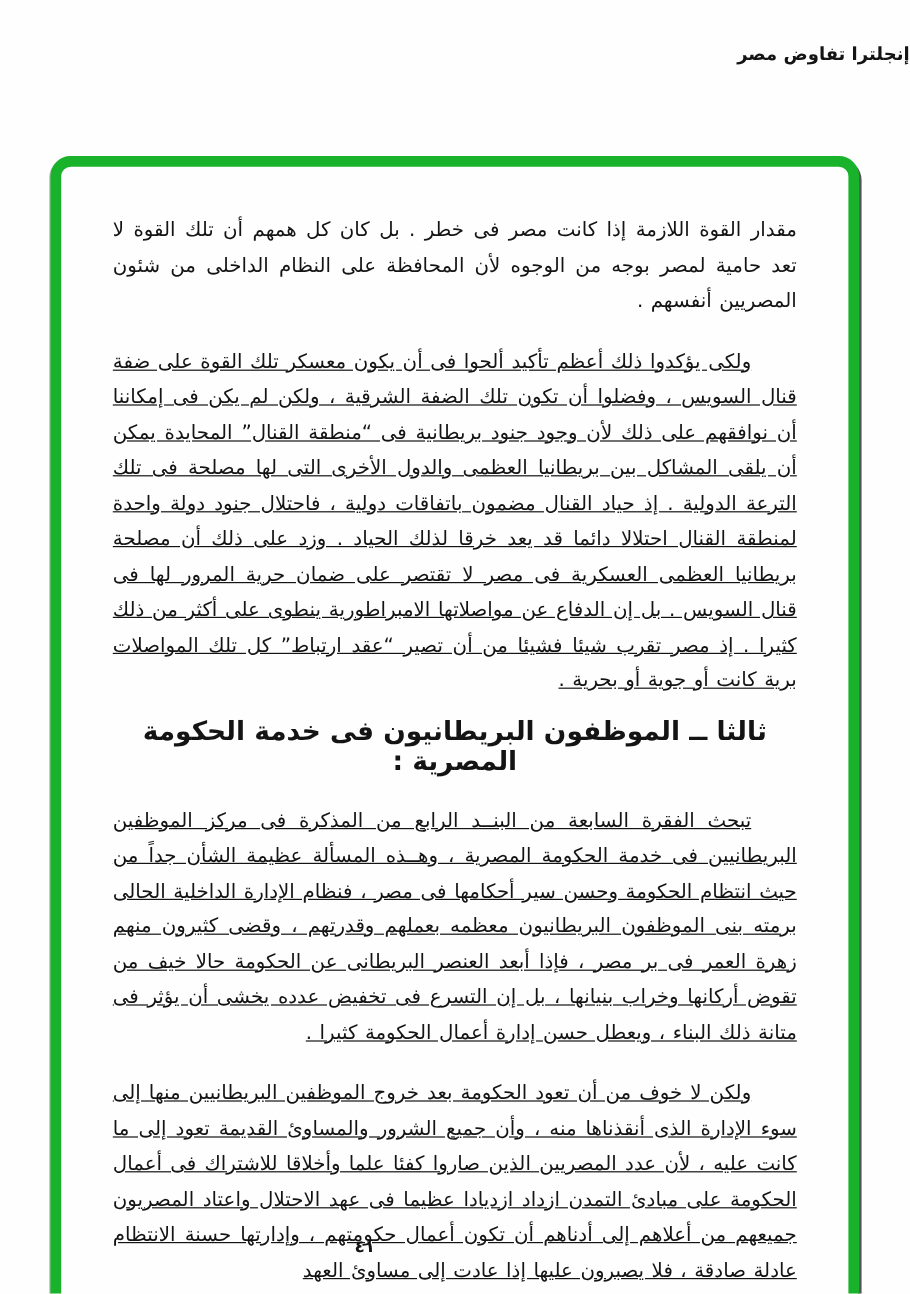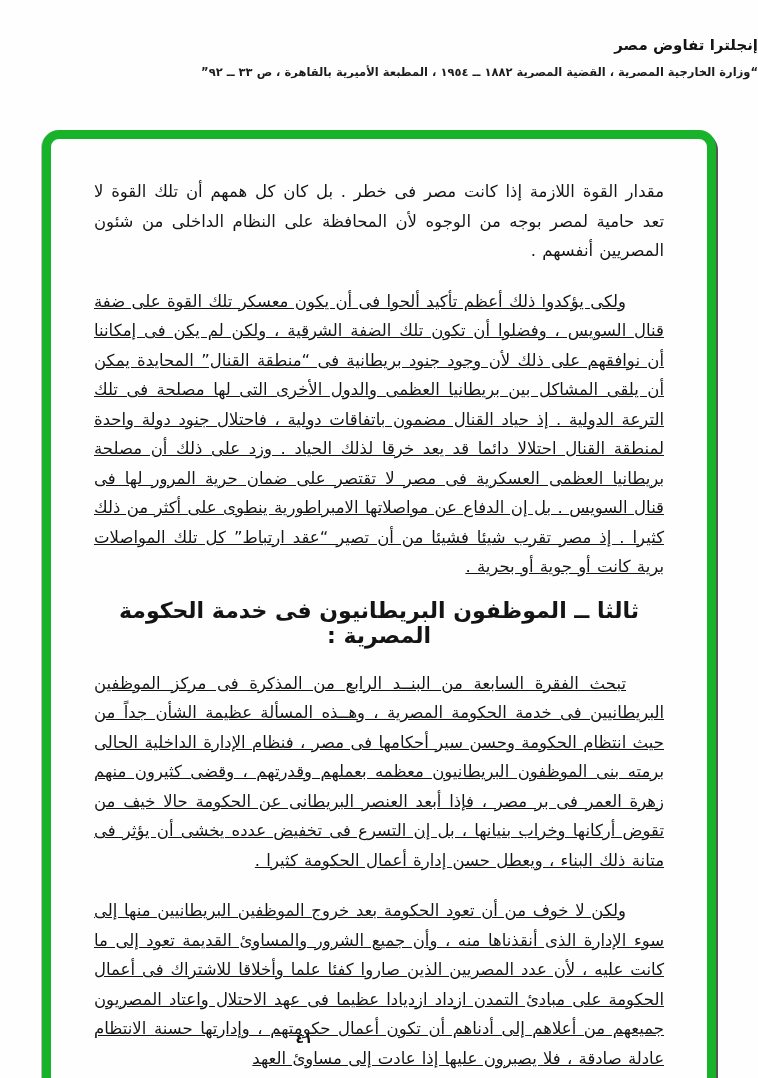--- a/index.html
+++ b/index.html
@@ -76,21 +76,20 @@
     font-size:14px;
     font-weight:bold;
     display:inline-block;
   }
 </style>
 </head>
 <body>
 
 <header class="page-header">
   <div class="doc-title">إنجلترا تفاوض مصر</div>
-  <div class="doc-source">“وزارة الخارجية المصرية ، القضية المصرية ١٨٨٢ ــ ١٩٥٤ ، المطبعة الأميرية بالقاهرة ، ص ٣٣ ــ ٩٢”</div>
 </header>
 
 <main class="green-frame">
   <div class="body-text">
     <p>مقدار القوة اللازمة إذا كانت مصر فى خطر . بل كان كل همهم أن تلك القوة لا تعد حامية لمصر بوجه من الوجوه لأن المحافظة على النظام الداخلى من شئون المصريين أنفسهم .</p>
     <p class="indent">ولكى يؤكدوا ذلك أعظم تأكيد ألحوا فى أن يكون معسكر تلك القوة على ضفة قنال السويس ، وفضلوا أن تكون تلك الضفة الشرقية ، ولكن لم يكن فى إمكاننا أن نوافقهم على ذلك لأن وجود جنود بريطانية فى “منطقة القنال” المحايدة يمكن أن يلقى المشاكل بين بريطانيا العظمى والدول الأخرى التى لها مصلحة فى تلك الترعة الدولية . إذ حياد القنال مضمون باتفاقات دولية ، فاحتلال جنود دولة واحدة لمنطقة القنال احتلالا دائما قد يعد خرقا لذلك الحياد . وزد على ذلك أن مصلحة بريطانيا العظمى العسكرية فى مصر لا تقتصر على ضمان حرية المرور لها فى قنال السويس . بل إن الدفاع عن مواصلاتها الامبراطورية ينطوى على أكثر من ذلك كثيرا . إذ مصر تقرب شيئا فشيئا من أن تصير “عقد ارتباط” كل تلك المواصلات برية كانت أو جوية أو بحرية .</p>
     <h2 class="section-heading">ثالثا ــ الموظفون البريطانيون فى خدمة الحكومة المصرية :</h2>
     <p class="indent">تبحث الفقرة السابعة من البنــد الرابع من المذكرة فى مركز الموظفين البريطانيين فى خدمة الحكومة المصرية ، وهــذه المسألة عظيمة الشأن جداً من حيث انتظام الحكومة وحسن سير أحكامها فى مصر ، فنظام الإدارة الداخلية الحالى برمته بنى الموظفون البريطانيون معظمه بعملهم وقدرتهم ، وقضى كثيرون منهم زهرة العمر فى بر مصر ، فإذا أبعد العنصر البريطانى عن الحكومة حالا خيف من تقوض أركانها وخراب بنيانها ، بل إن التسرع فى تخفيض عدده يخشى أن يؤثر فى متانة ذلك البناء ، ويعطل حسن إدارة أعمال الحكومة كثيرا .</p>
     <p class="indent">ولكن لا خوف من أن تعود الحكومة بعد خروج الموظفين البريطانيين منها إلى سوء الإدارة الذى أنقذناها منه ، وأن جميع الشرور والمساوئ القديمة تعود إلى ما كانت عليه ، لأن عدد المصريين الذين صاروا كفئا علما وأخلاقا للاشتراك فى أعمال الحكومة على مبادئ التمدن ازداد ازديادا عظيما فى عهد الاحتلال واعتاد المصريون جميعهم من أعلاهم إلى أدناهم أن تكون أعمال حكومتهم ، وإدارتها حسنة الانتظام عادلة صادقة ، فلا يصبرون عليها إذا عادت إلى مساوئ العهد</p>
   </div>

